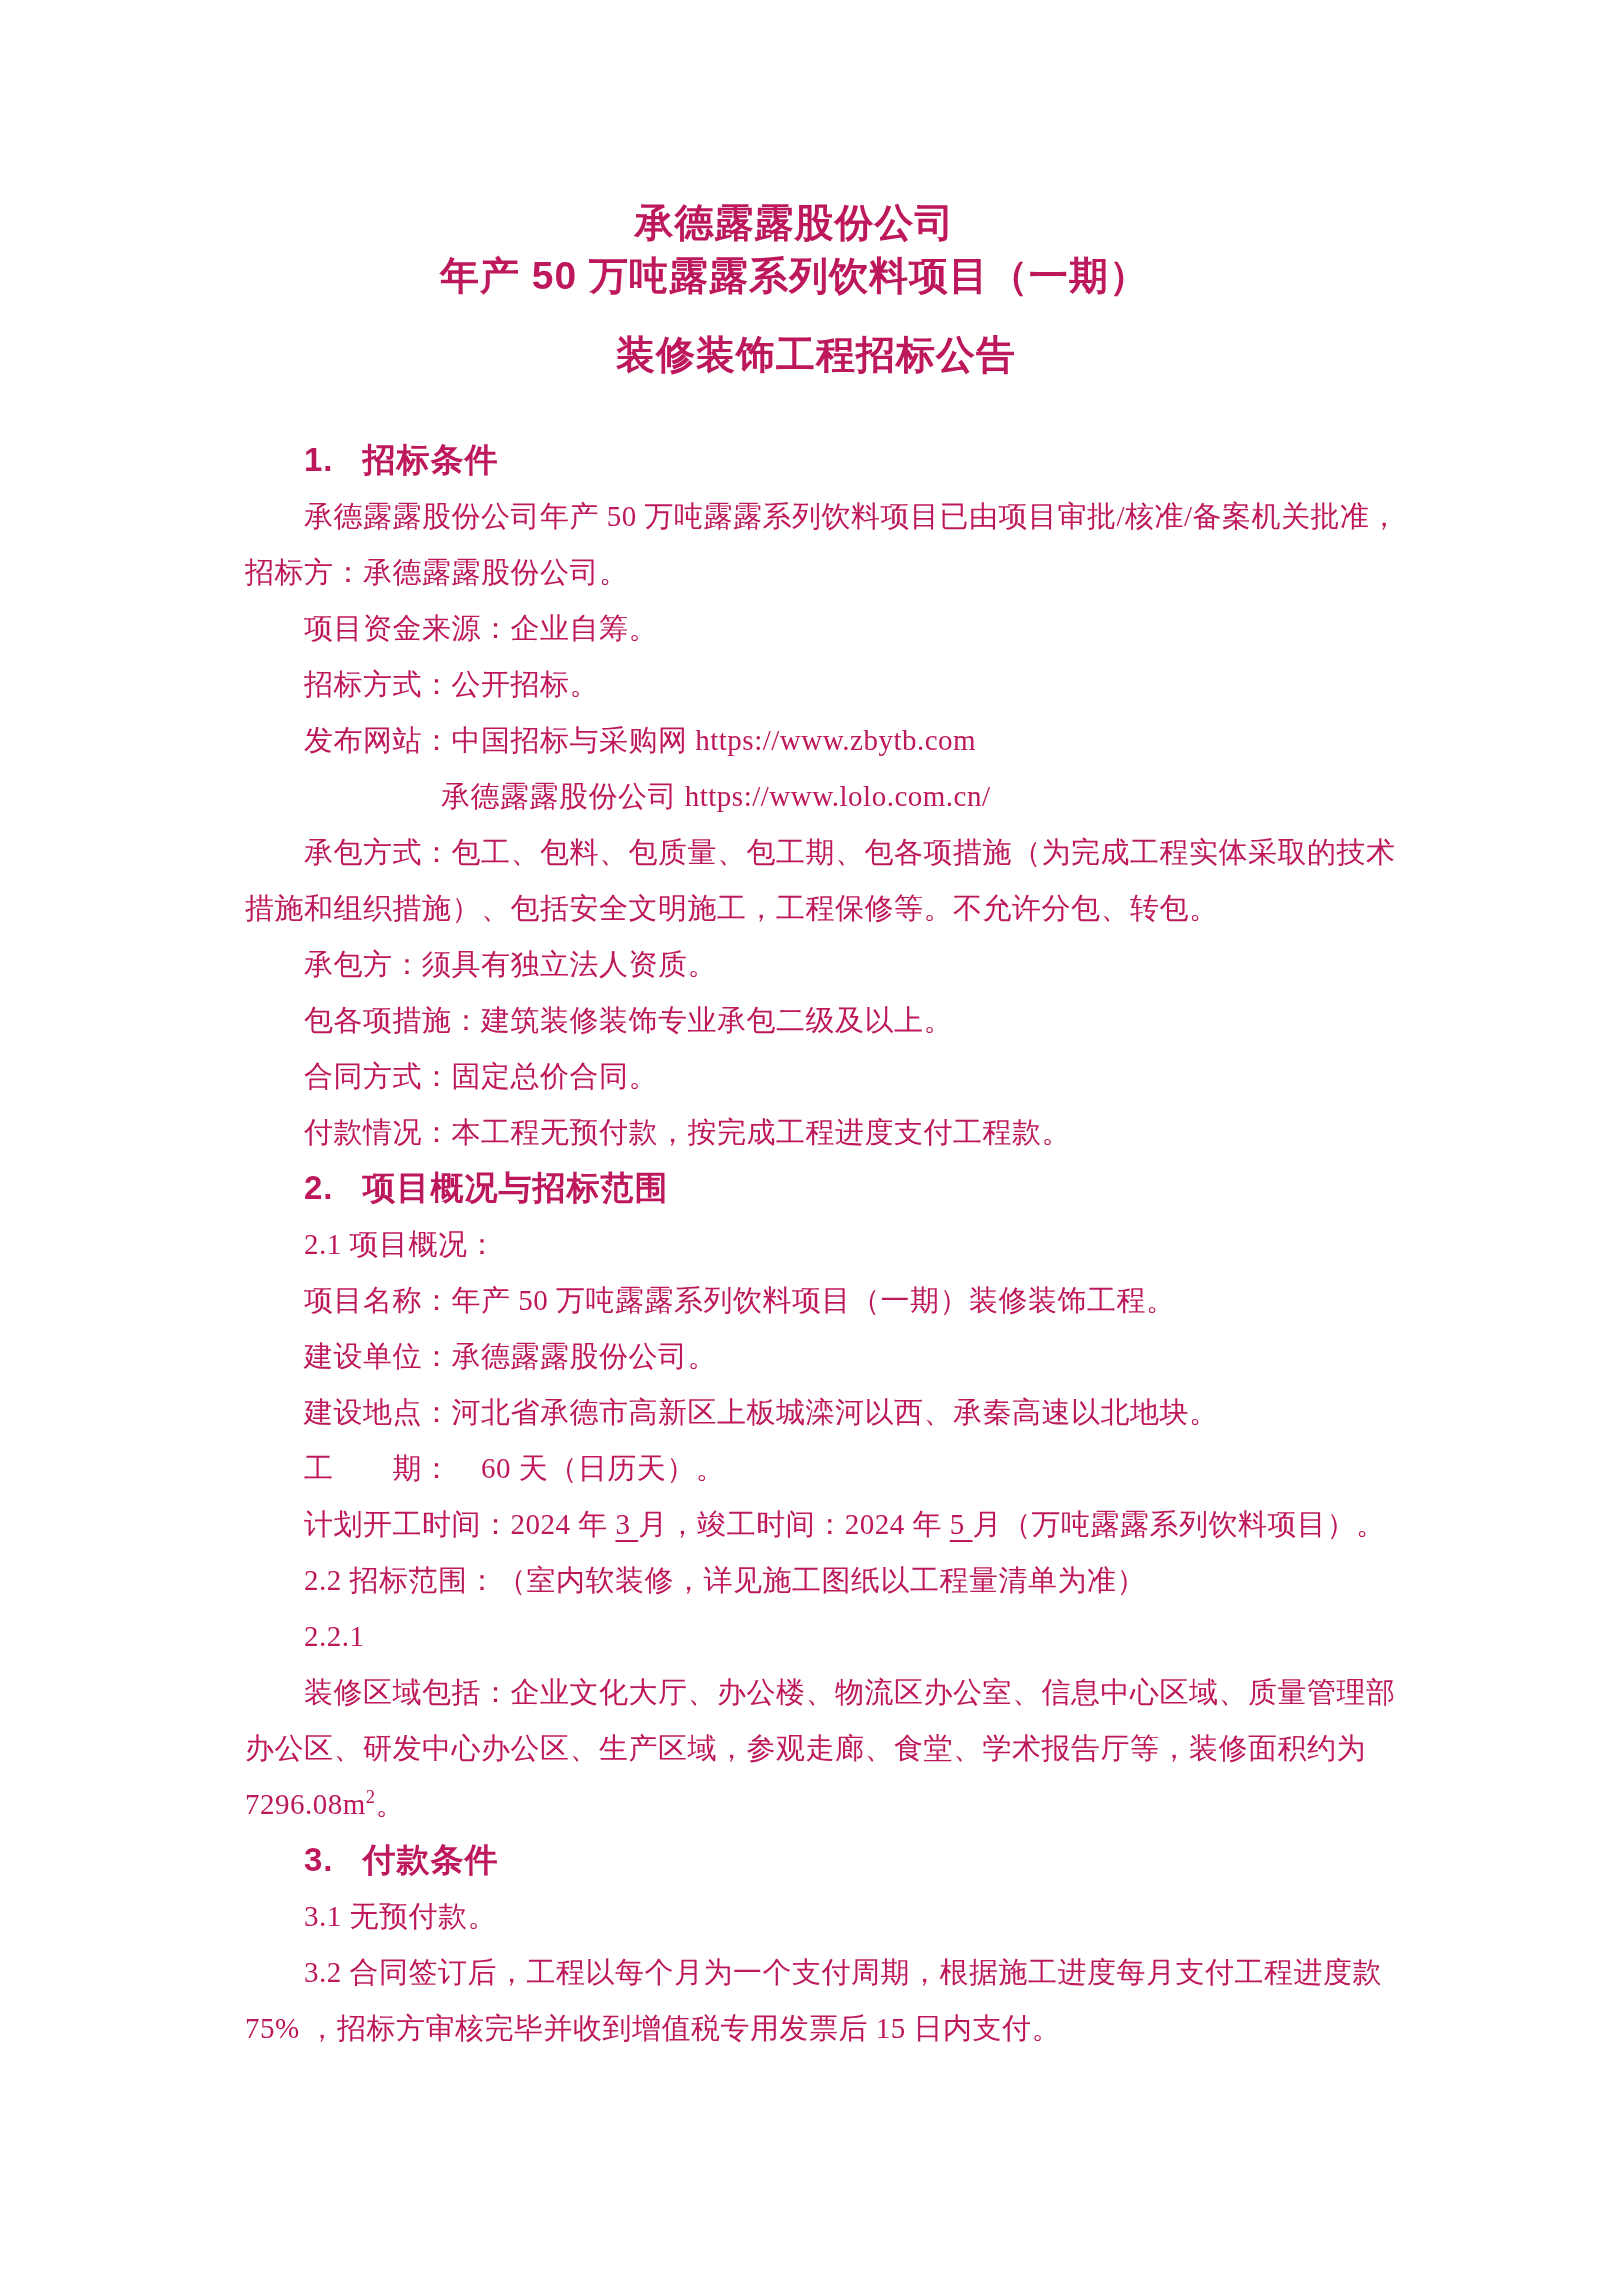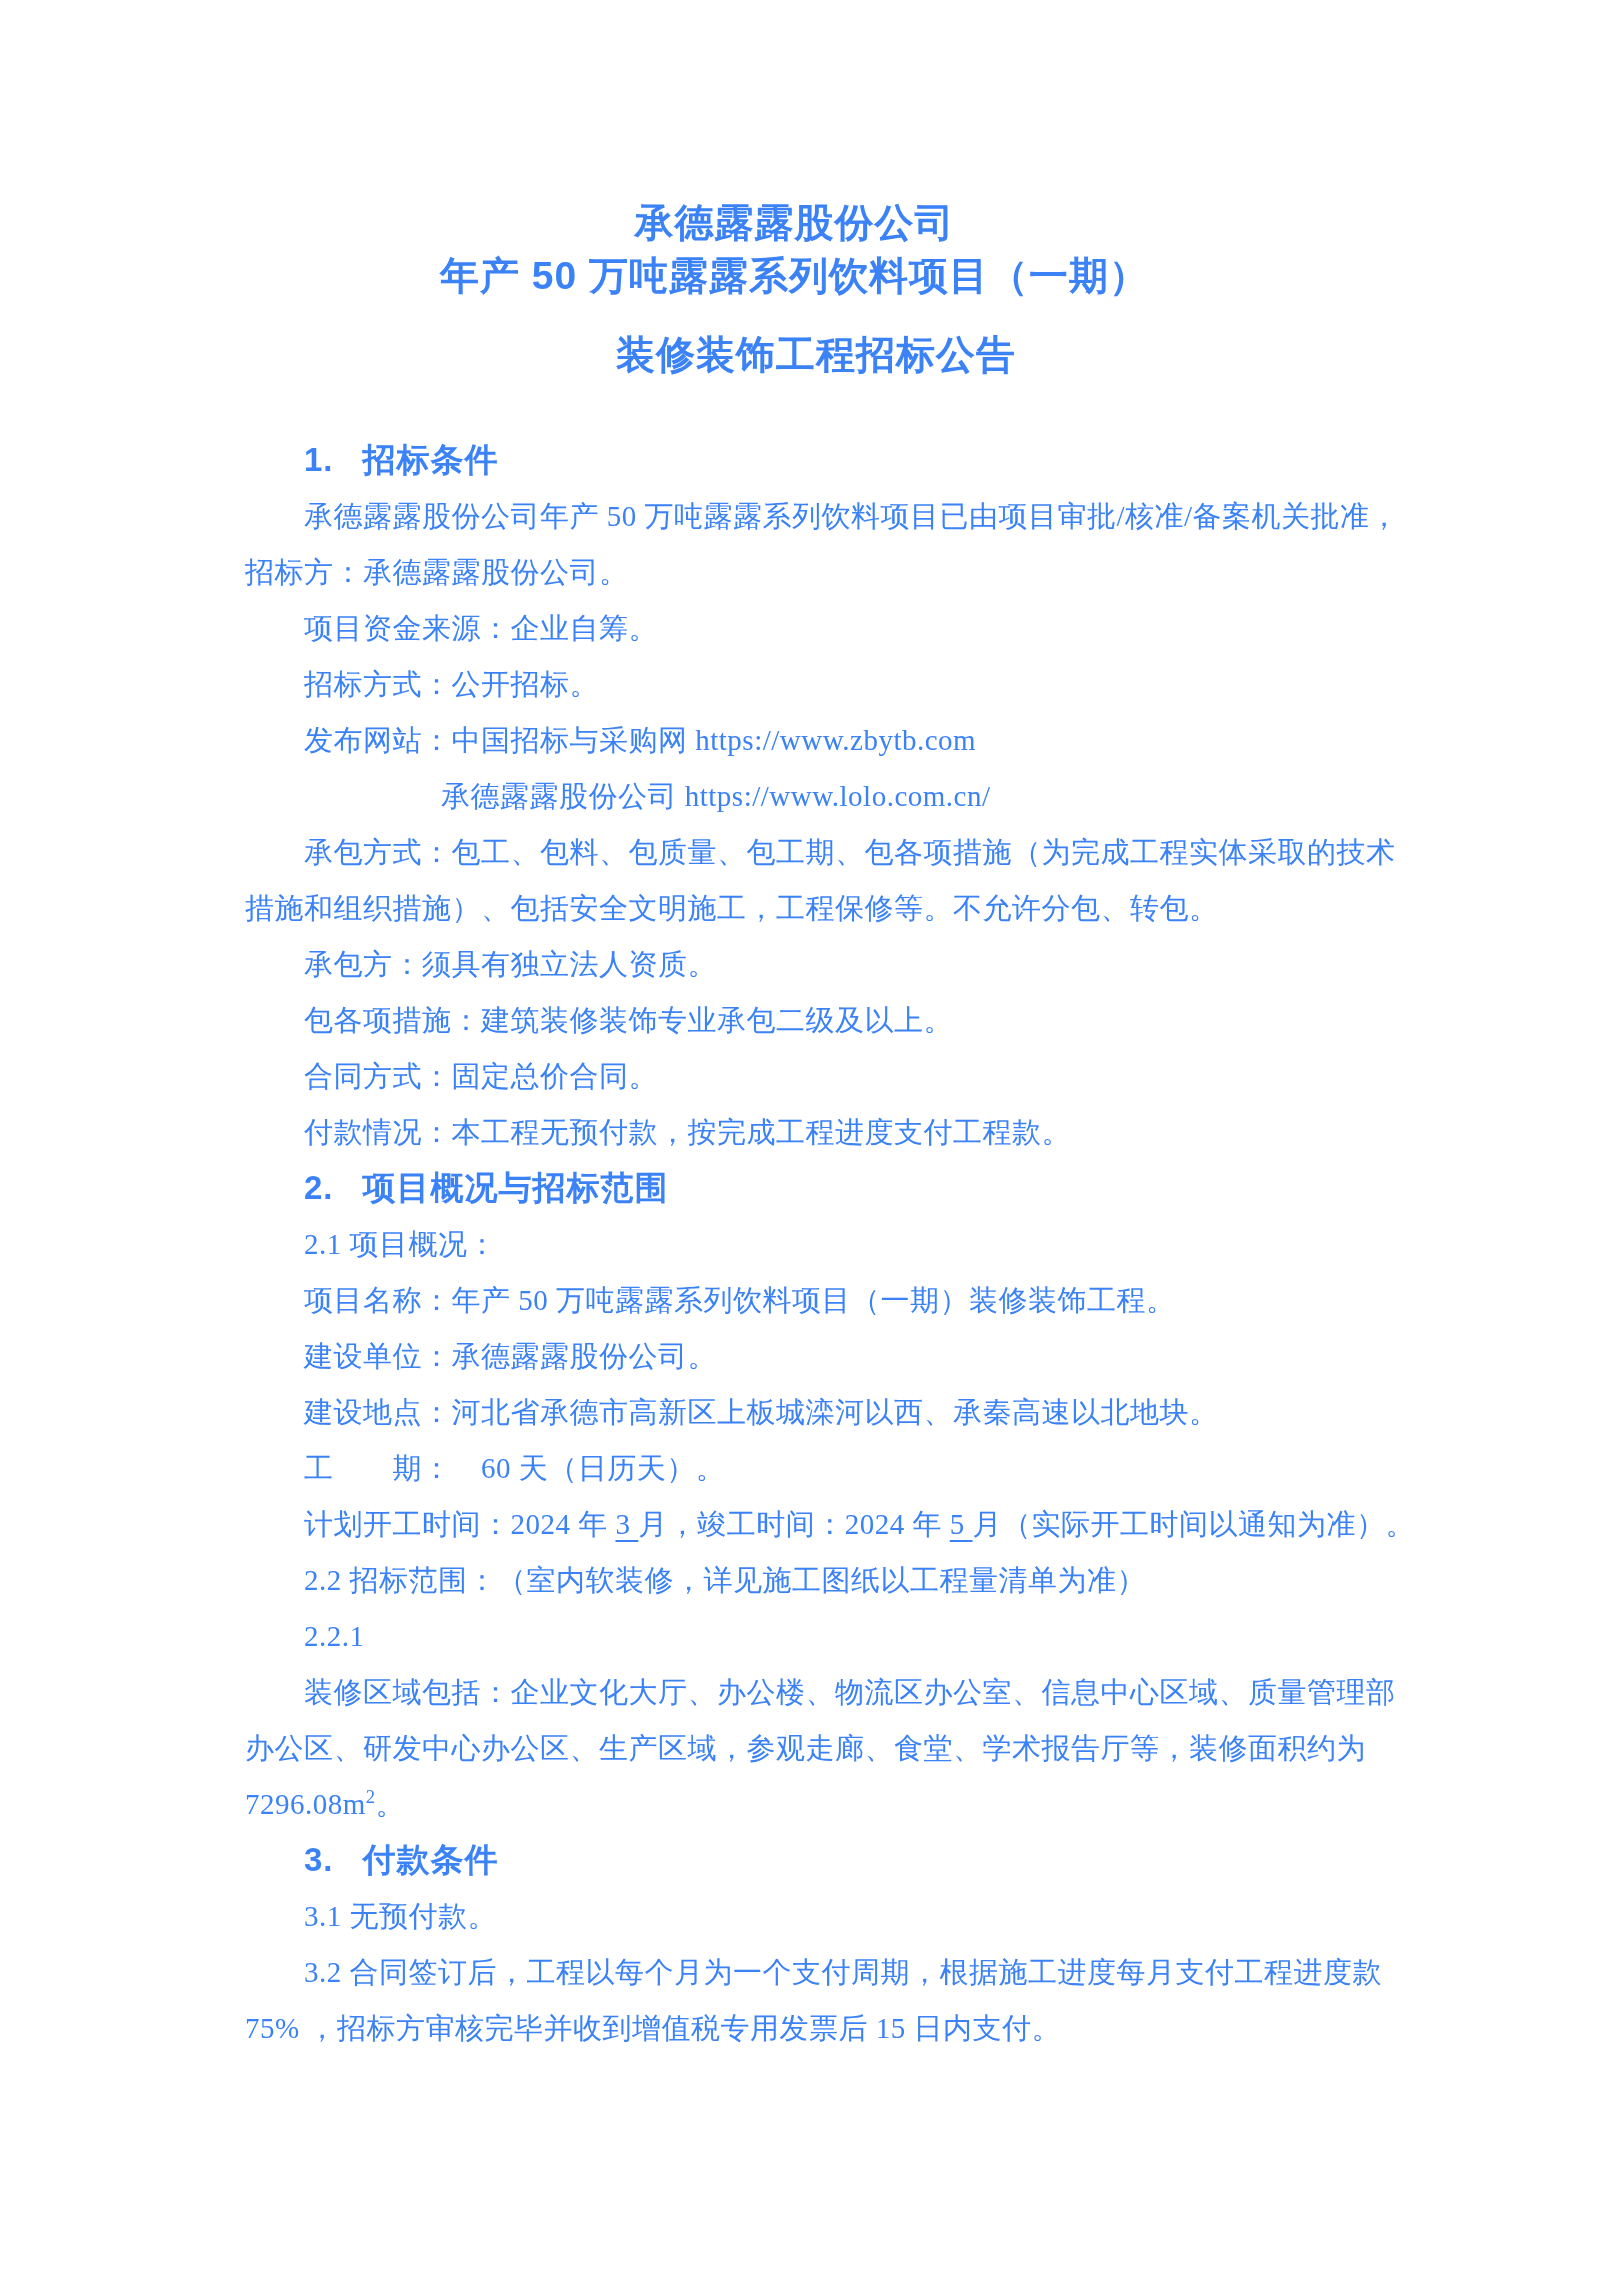--- a/index.html
+++ b/index.html
@@ -5,21 +5,21 @@
   html, body { margin: 0; padding: 0; }
   body {
     width: 1621px; height: 2293px;
     background: #ffffff;
     font-family: "Liberation Serif", serif;
   }
   .page {
     position: relative;
     width: 1589px; height: 2293px;
     background: #ffffff;
-    color: #3b82f6;
+    color: #be185d;
     overflow: hidden;
   }
   .titles {
     padding-top: 196px;
     text-align: center;
     font-family: "Liberation Sans", sans-serif;
     font-weight: bold;
   }
   .title-line {
     font-size: 39px;
@@ -81,21 +81,21 @@
         <div class="line first"><span>合同方式：固定总价合同。</span></div>
         <div class="line first"><span>付款情况：本工程无预付款，按完成工程进度支付工程款。</span></div>
       </section>
       <section>
         <h2 class="sec-heading"><span class="sec-num">2.</span><span class="sec-title">项目概况与招标范围</span></h2>
         <div class="line first"><span>2.1 项目概况：</span></div>
         <div class="line first"><span>项目名称：年产 50 万吨露露系列饮料项目（一期）装修装饰工程。</span></div>
         <div class="line first"><span>建设单位：承德露露股份公司。</span></div>
         <div class="line first"><span>建设地点：河北省承德市高新区上板城滦河以西、承秦高速以北地块。</span></div>
         <div class="line first"><span>工　　期：　60 天（日历天）。</span></div>
-        <div class="line first"><span>计划开工时间：2024 年 </span><span class="u">3 </span><span>月，竣工时间：2024 年 </span><span class="u">5 </span><span>月（实际开工时间以通知为准）。</span></div>
+        <div class="line first"><span>计划开工时间：2024 年 </span><span class="u">3 </span><span>月，竣工时间：2024 年 </span><span class="u">5 </span><span>月（万吨露露系列饮料项目）。</span></div>
         <div class="line first"><span>2.2 招标范围：（室内软装修，详见施工图纸以工程量清单为准）</span></div>
         <div class="line first"><span>2.2.1</span></div>
         <div class="line first"><span>装修区域包括：企业文化大厅、办公楼、物流区办公室、信息中心区域、质量管理部</span></div>
         <div class="line cont"><span>办公区、研发中心办公区、生产区域，参观走廊、食堂、学术报告厅等，装修面积约为</span></div>
         <div class="line cont"><span>7296.08m</span><sup>2</sup><span>。</span></div>
       </section>
       <section>
         <h2 class="sec-heading"><span class="sec-num">3.</span><span class="sec-title">付款条件</span></h2>
         <div class="line first"><span>3.1 无预付款。</span></div>
         <div class="line first"><span>3.2 合同签订后，工程以每个月为一个支付周期，根据施工进度每月支付工程进度款</span></div>

